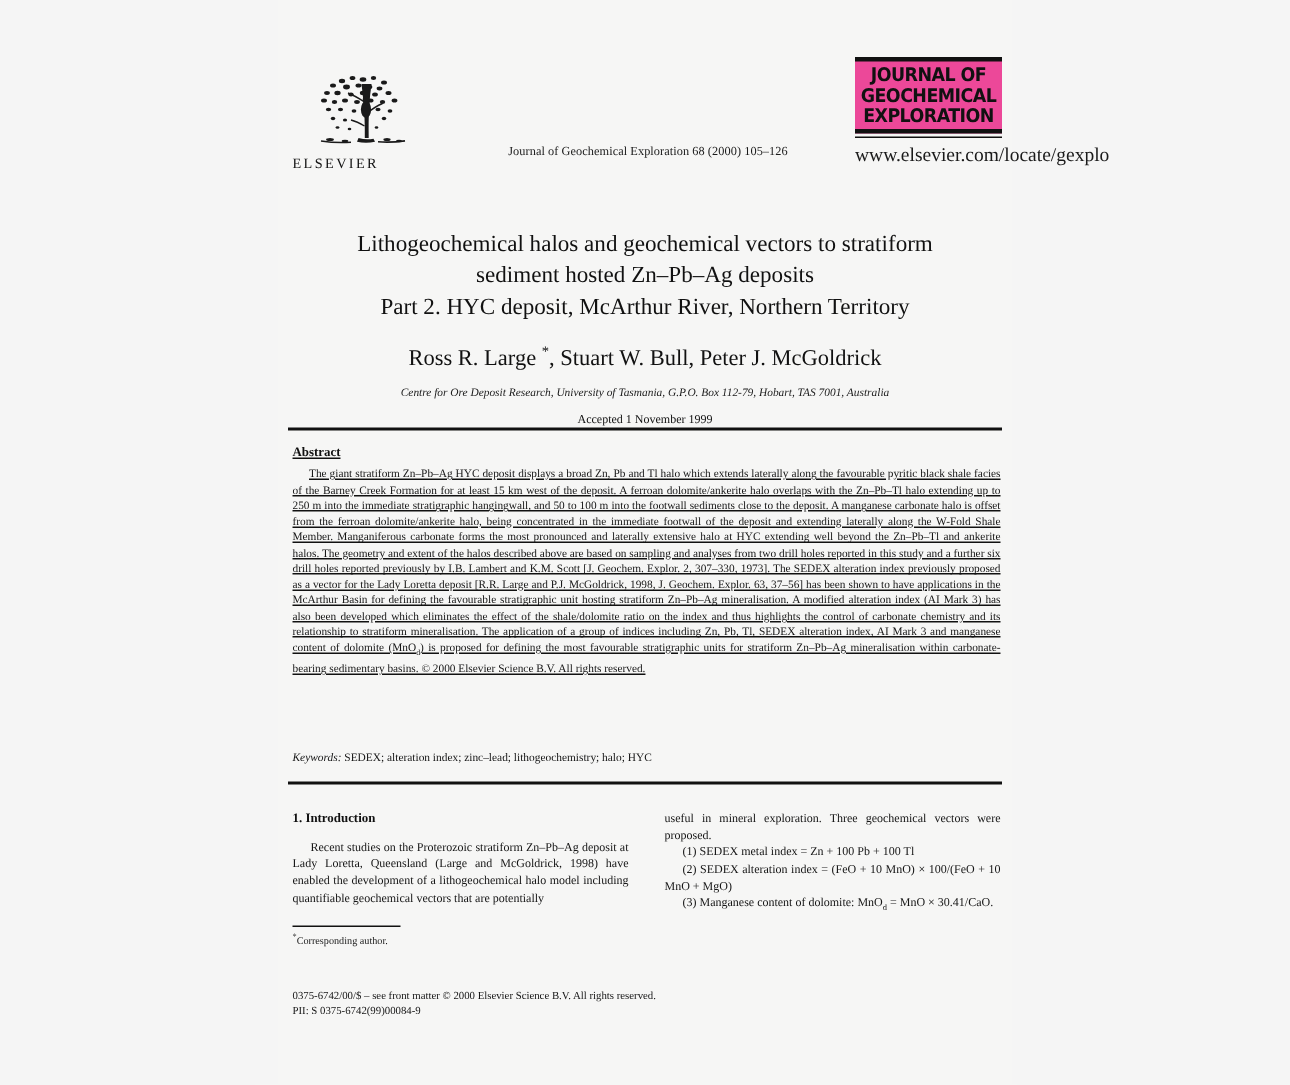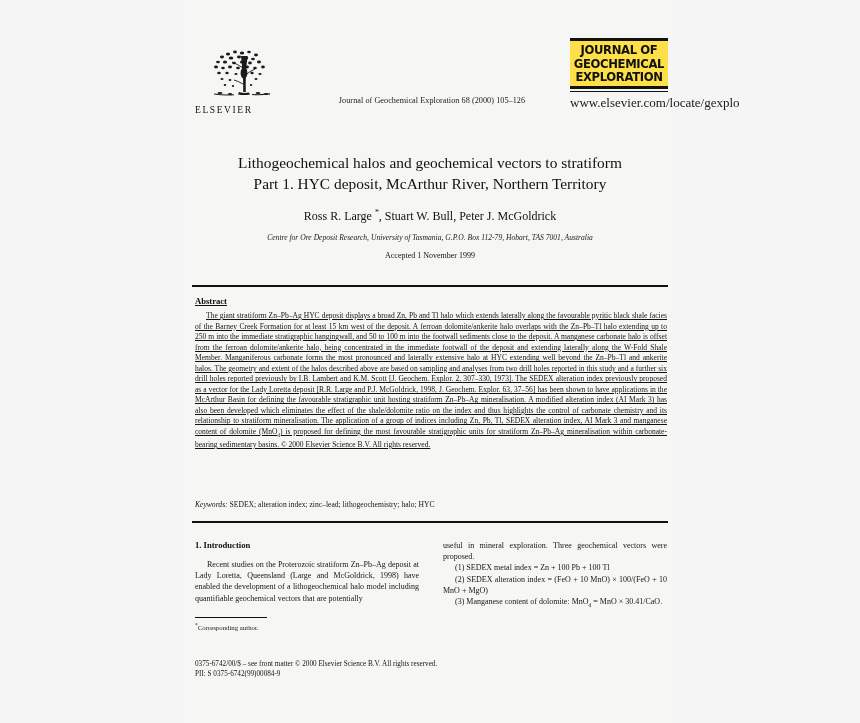--- a/index.html
+++ b/index.html
@@ -72,21 +72,21 @@
     position: absolute;
     left: 378px;
     top: 0px;
     width: 98px;
     text-align: center;
   }
   .jgx-logo {
     border-top: 3px solid #111;
     border-bottom: 3px solid #111;
     padding: 2px 0 2px 0;
-    background: #fde047;
+    background: #ec4899;
   }
   .jgx-logo .line {
     font-family: "DejaVu Sans", sans-serif;
     font-weight: bold;
     font-size: 12.5px;
     line-height: 13.5px;
     letter-spacing: -0.4px;
     transform: scaleX(0.93);
     color: #111;
   }
@@ -108,21 +108,21 @@
     width: 466px;
     text-align: center;
   }
   .title-line {
     font-size: 15.4px;
     line-height: 21px;
     color: #111;
   }
   .authors {
     margin-top: 14px;
-    font-size: 12px;
+    font-size: 15px;
     color: #111;
   }
   .authors sup { font-size: 7.5px; }
   .affiliation {
     margin-top: 9px;
     font-size: 7.6px;
     font-style: italic;
     color: #1a1a1a;
   }
   .accepted {
@@ -296,21 +296,22 @@
           <div class="line">GEOCHEMICAL</div>
           <div class="line">EXPLORATION</div>
         </div>
         <div class="jgx-rule-thin"></div>
         <div class="jgx-url">www.elsevier.com/locate/gexplo</div>
       </div>
     </div>
 
     <div class="title-block">
       <div class="title-line">Lithogeochemical halos and geochemical vectors to stratiform</div>
-      <div class="title-line">Part 1. HYC deposit, McArthur River, Northern Territory</div>
+      <div class="title-line">sediment hosted Zn–Pb–Ag deposits</div>
+      <div class="title-line">Part 2. HYC deposit, McArthur River, Northern Territory</div>
       <div class="authors"><span>Ross R. Large <sup style="font-size:.65em">*</sup>, Stuart W. Bull, Peter J. McGoldrick</span></div>
       <div class="affiliation">Centre for Ore Deposit Research, University of Tasmania, G.P.O. Box 112-79, Hobart, TAS 7001, Australia</div>
       <div class="accepted">Accepted 1 November 1999</div>
     </div>
 
     <div class="rule-thick rule-abstract-top"></div>
 
     <div class="abstract">
       <h2>Abstract</h2>
       <p>The giant stratiform Zn–Pb–Ag HYC deposit displays a broad Zn, Pb and Tl halo which extends laterally along the favourable pyritic black shale facies of the Barney Creek Formation for at least 15 km west of the deposit. A ferroan dolomite/ankerite halo overlaps with the Zn–Pb–Tl halo extending up to 250 m into the immediate stratigraphic hangingwall, and 50 to 100 m into the footwall sediments close to the deposit. A manganese carbonate halo is offset from the ferroan dolomite/ankerite halo, being concentrated in the immediate footwall of the deposit and extending laterally along the W-Fold Shale Member. Manganiferous carbonate forms the most pronounced and laterally extensive halo at HYC extending well beyond the Zn–Pb–Tl and ankerite halos. The geometry and extent of the halos described above are based on sampling and analyses from two drill holes reported in this study and a further six drill holes reported previously by I.B. Lambert and K.M. Scott [J. Geochem. Explor. 2, 307–330, 1973]. The SEDEX alteration index previously proposed as a vector for the Lady Loretta deposit [R.R. Large and P.J. McGoldrick, 1998, J. Geochem. Explor. 63, 37–56] has been shown to have applications in the McArthur Basin for defining the favourable stratigraphic unit hosting stratiform Zn–Pb–Ag mineralisation. A modified alteration index (AI Mark 3) has also been developed which eliminates the effect of the shale/dolomite ratio on the index and thus highlights the control of carbonate chemistry and its relationship to stratiform mineralisation. The application of a group of indices including Zn, Pb, Tl, SEDEX alteration index, AI Mark 3 and manganese content of dolomite (MnO<sub style="font-size:.7em">d</sub>) is proposed for defining the most favourable stratigraphic units for stratiform Zn–Pb–Ag mineralisation within carbonate-bearing sedimentary basins. © 2000 Elsevier Science B.V. All rights reserved.</p>

